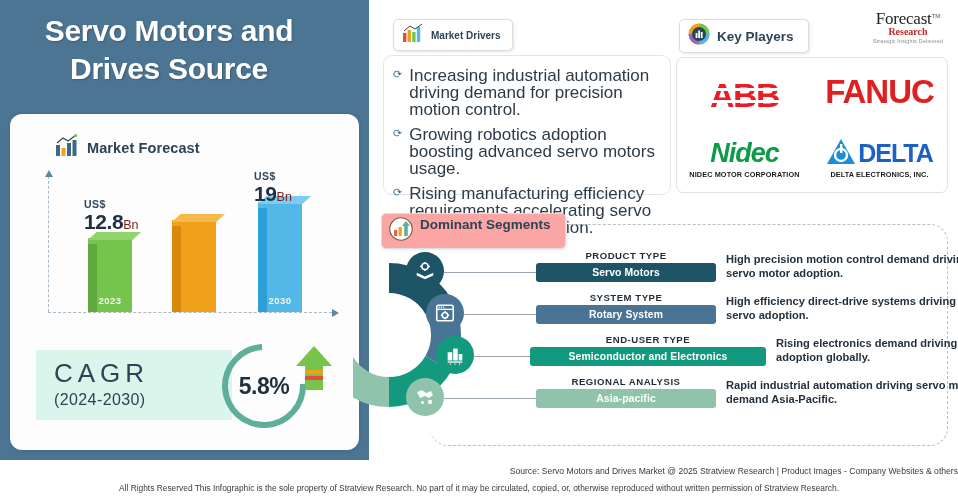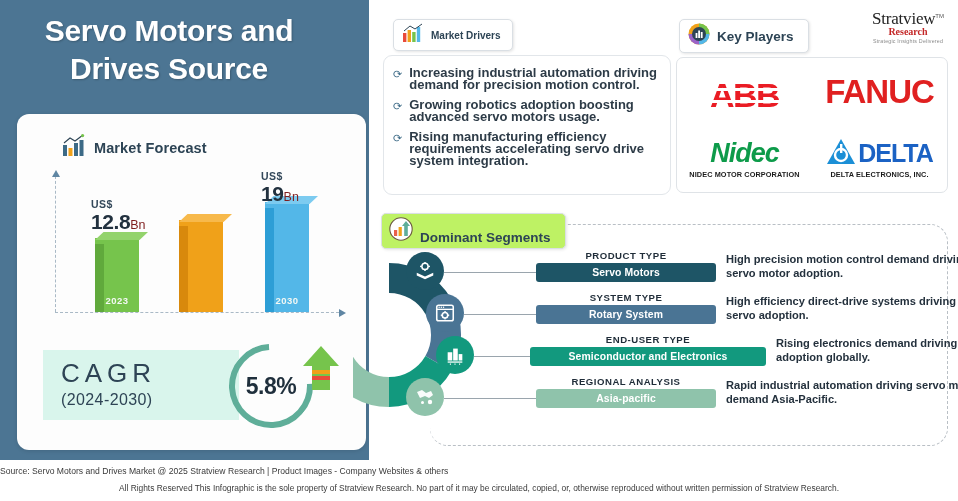--- a/index.html
+++ b/index.html
@@ -21,21 +21,20 @@
   }
   .title-line {
     color: #ffffff; font-size: 30px; font-weight: 700; line-height: 38px;
     letter-spacing: -0.3px;
     text-shadow: 1px 1px 2px rgba(0,0,0,0.22);
   }
   .white-card {
     position: absolute; left: 10px; top: 114px; width: 349px; height: 336px;
     background: #fdfdfd; border-radius: 12px;
     box-shadow: 0 1px 4px rgba(0,0,0,0.12);
-    margin-left: 7px;
   }
   .mf-head { position: absolute; left: 44px; top: 20px; display: flex; align-items: center; gap: 9px; }
   .mf-head .label { font-size: 14.5px; font-weight: 700; color: #2d4455; letter-spacing: 0.1px; }
 
   
   .chart-area { position: absolute; left: 22px; top: 62px; width: 310px; height: 152px; }
   .axis-y {
     position: absolute; left: 16px; top: 0; width: 0; height: 136px;
     border-left: 1px dashed #a9b9c6;
   }
@@ -104,21 +103,21 @@
     box-shadow: 1px 1px 3px rgba(0,0,0,0.11);
   }
   .md-head .label { font-size: 10px; font-weight: 700; color: #2d4455; }
   .md-box {
     position: absolute; left: 383px; top: 55px; width: 288px; height: 140px;
     background: #fff; border: 1px solid #e2e6ea; border-radius: 9px;
     padding: 11px 12px 8px 9px;
   }
   .md-item { display: flex; gap: 7px; margin-bottom: 8px; }
   .md-bullet { color: #3c6a86; font-size: 11px; line-height: 14px; flex: 0 0 auto; }
-  .md-text { font-size: 13px; line-height: 12px; color: #2d3b47; font-weight: 700; }
+  .md-text { font-size: 17px; line-height: 17px; color: #2d3b47; font-weight: 400; }
 
   
   .kp-head {
     position: absolute; left: 679px; top: 19px;
     display: flex; align-items: center; gap: 7px;
     background: #ffffff; border: 1px solid #dadfe4; border-radius: 5px;
     padding: 3px 14px 3px 8px;
     box-shadow: 1px 1px 3px rgba(0,0,0,0.11);
   }
   .kp-head .label { font-size: 13.5px; font-weight: 700; color: #2d4455; }
@@ -151,22 +150,22 @@
   
   .sv-logo { position: absolute; left: 862px; top: 9px; width: 92px; text-align: center; }
   .sv-strat { font-family: "Liberation Serif", serif; font-size: 17px; color: #232323; letter-spacing: -0.2px; }
   .sv-tm { font-size: 6px; vertical-align: super; color: #555; }
   .sv-res { font-family: "Liberation Serif", serif; font-size: 10px; color: #c32626; font-weight: 700; margin-top: -3px; }
   .sv-tag { font-size: 5.3px; color: #8a8a8a; letter-spacing: 0.2px; margin-top: 1px; }
 
   
   .ds-head {
     position: absolute; left: 381px; top: 213px;
-    display: flex; align-items: flex-end; gap: 7px;
-    background: #bef264; border: 1px solid #dadfe4; border-radius: 5px;
+    display: flex; align-items: flex-start; gap: 7px;
+    background: #fca5a5; border: 1px solid #dadfe4; border-radius: 5px;
     padding: 3px 14px 3px 7px; z-index: 4;
     box-shadow: 1px 1px 3px rgba(0,0,0,0.10);
   }
   .ds-head .label { font-size: 13.5px; font-weight: 700; color: #2d4455; }
   .ds-dashed {
     position: absolute; left: 430px; top: 224px; width: 518px; height: 222px;
     border: 1px dashed #b9bfc5; border-radius: 18px; border-left: none;
   }
   .donut { position: absolute; left: 353px; top: 249px; width: 122px; height: 172px; }
 
@@ -188,21 +187,21 @@
     color: #fff; font-size: 10.4px; font-weight: 700; letter-spacing: 0.1px;
   }
   .seg-desc {
     position: absolute; font-size: 11.1px; line-height: 14.4px;
     color: #24313d; font-weight: 600;
   }
 
   
   .footer { position: absolute; left: 0; top: 460px; width: 958px; height: 41px; background: #fff; }
   .foot-line1 {
-    position: absolute; left: 0; top: 6px; width: 958px; text-align: left;
+    position: absolute; left: 0; top: 6px; width: 958px; text-align: right;
     font-size: 8.6px; color: #3a3a3a;
   }
   .foot-line2 {
     position: absolute; left: 0; top: 23px; width: 958px; text-align: center;
     font-size: 8.4px; color: #3a3a3a;
   }
 </style>
 </head>
 <body>
 
@@ -348,21 +347,21 @@
           </svg>
         </span>
         <span class="logo-delta-txt">DELTA</span>
       </div>
       <div class="logo-sub">DELTA ELECTRONICS, INC.</div>
     </div>
   </div>
 
   <div class="sv-logo">
     <div>
-      <span class="sv-strat">Stratview</span><span class="sv-tm">TM</span>
+      <span class="sv-strat">Forecast</span><span class="sv-tm">TM</span>
     </div>
     <div class="sv-res">Research</div>
     <div class="sv-tag">Strategic Insights Delivered</div>
   </div>
 
   <div class="ds-dashed"></div>
 
   <div class="ds-head">
     <span>
       <svg width="24" height="24" viewBox="0 0 24 24">

